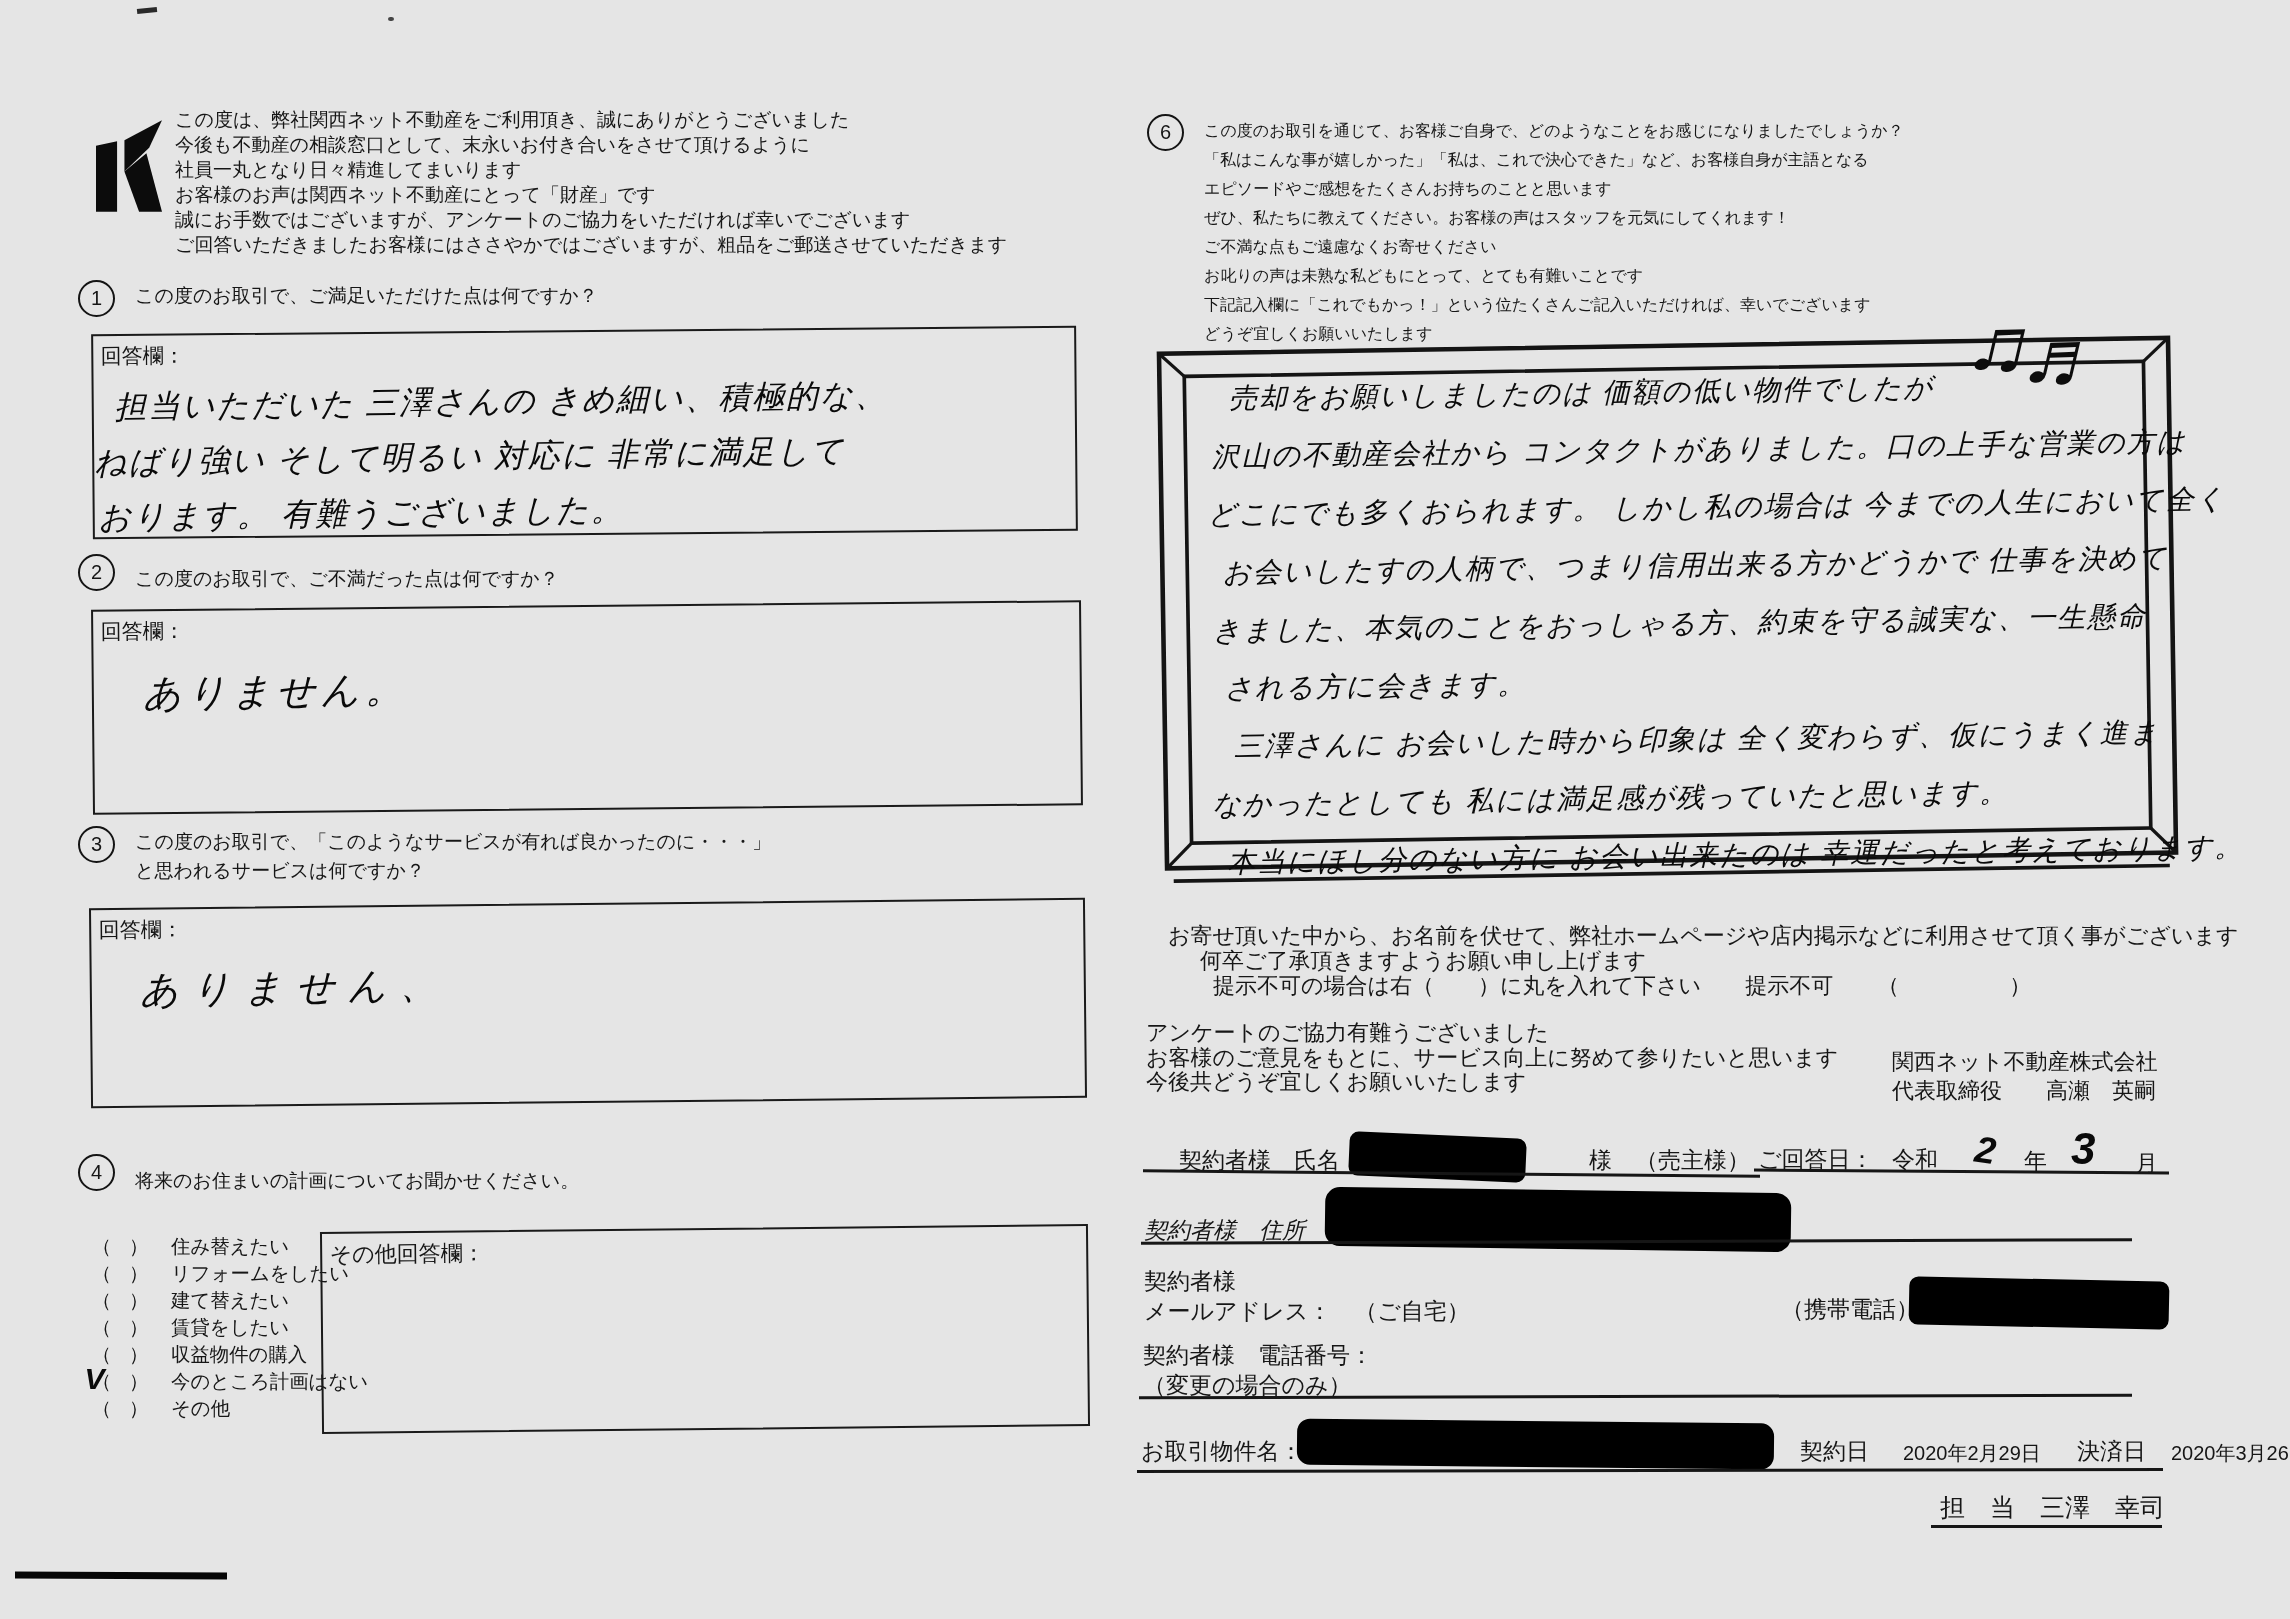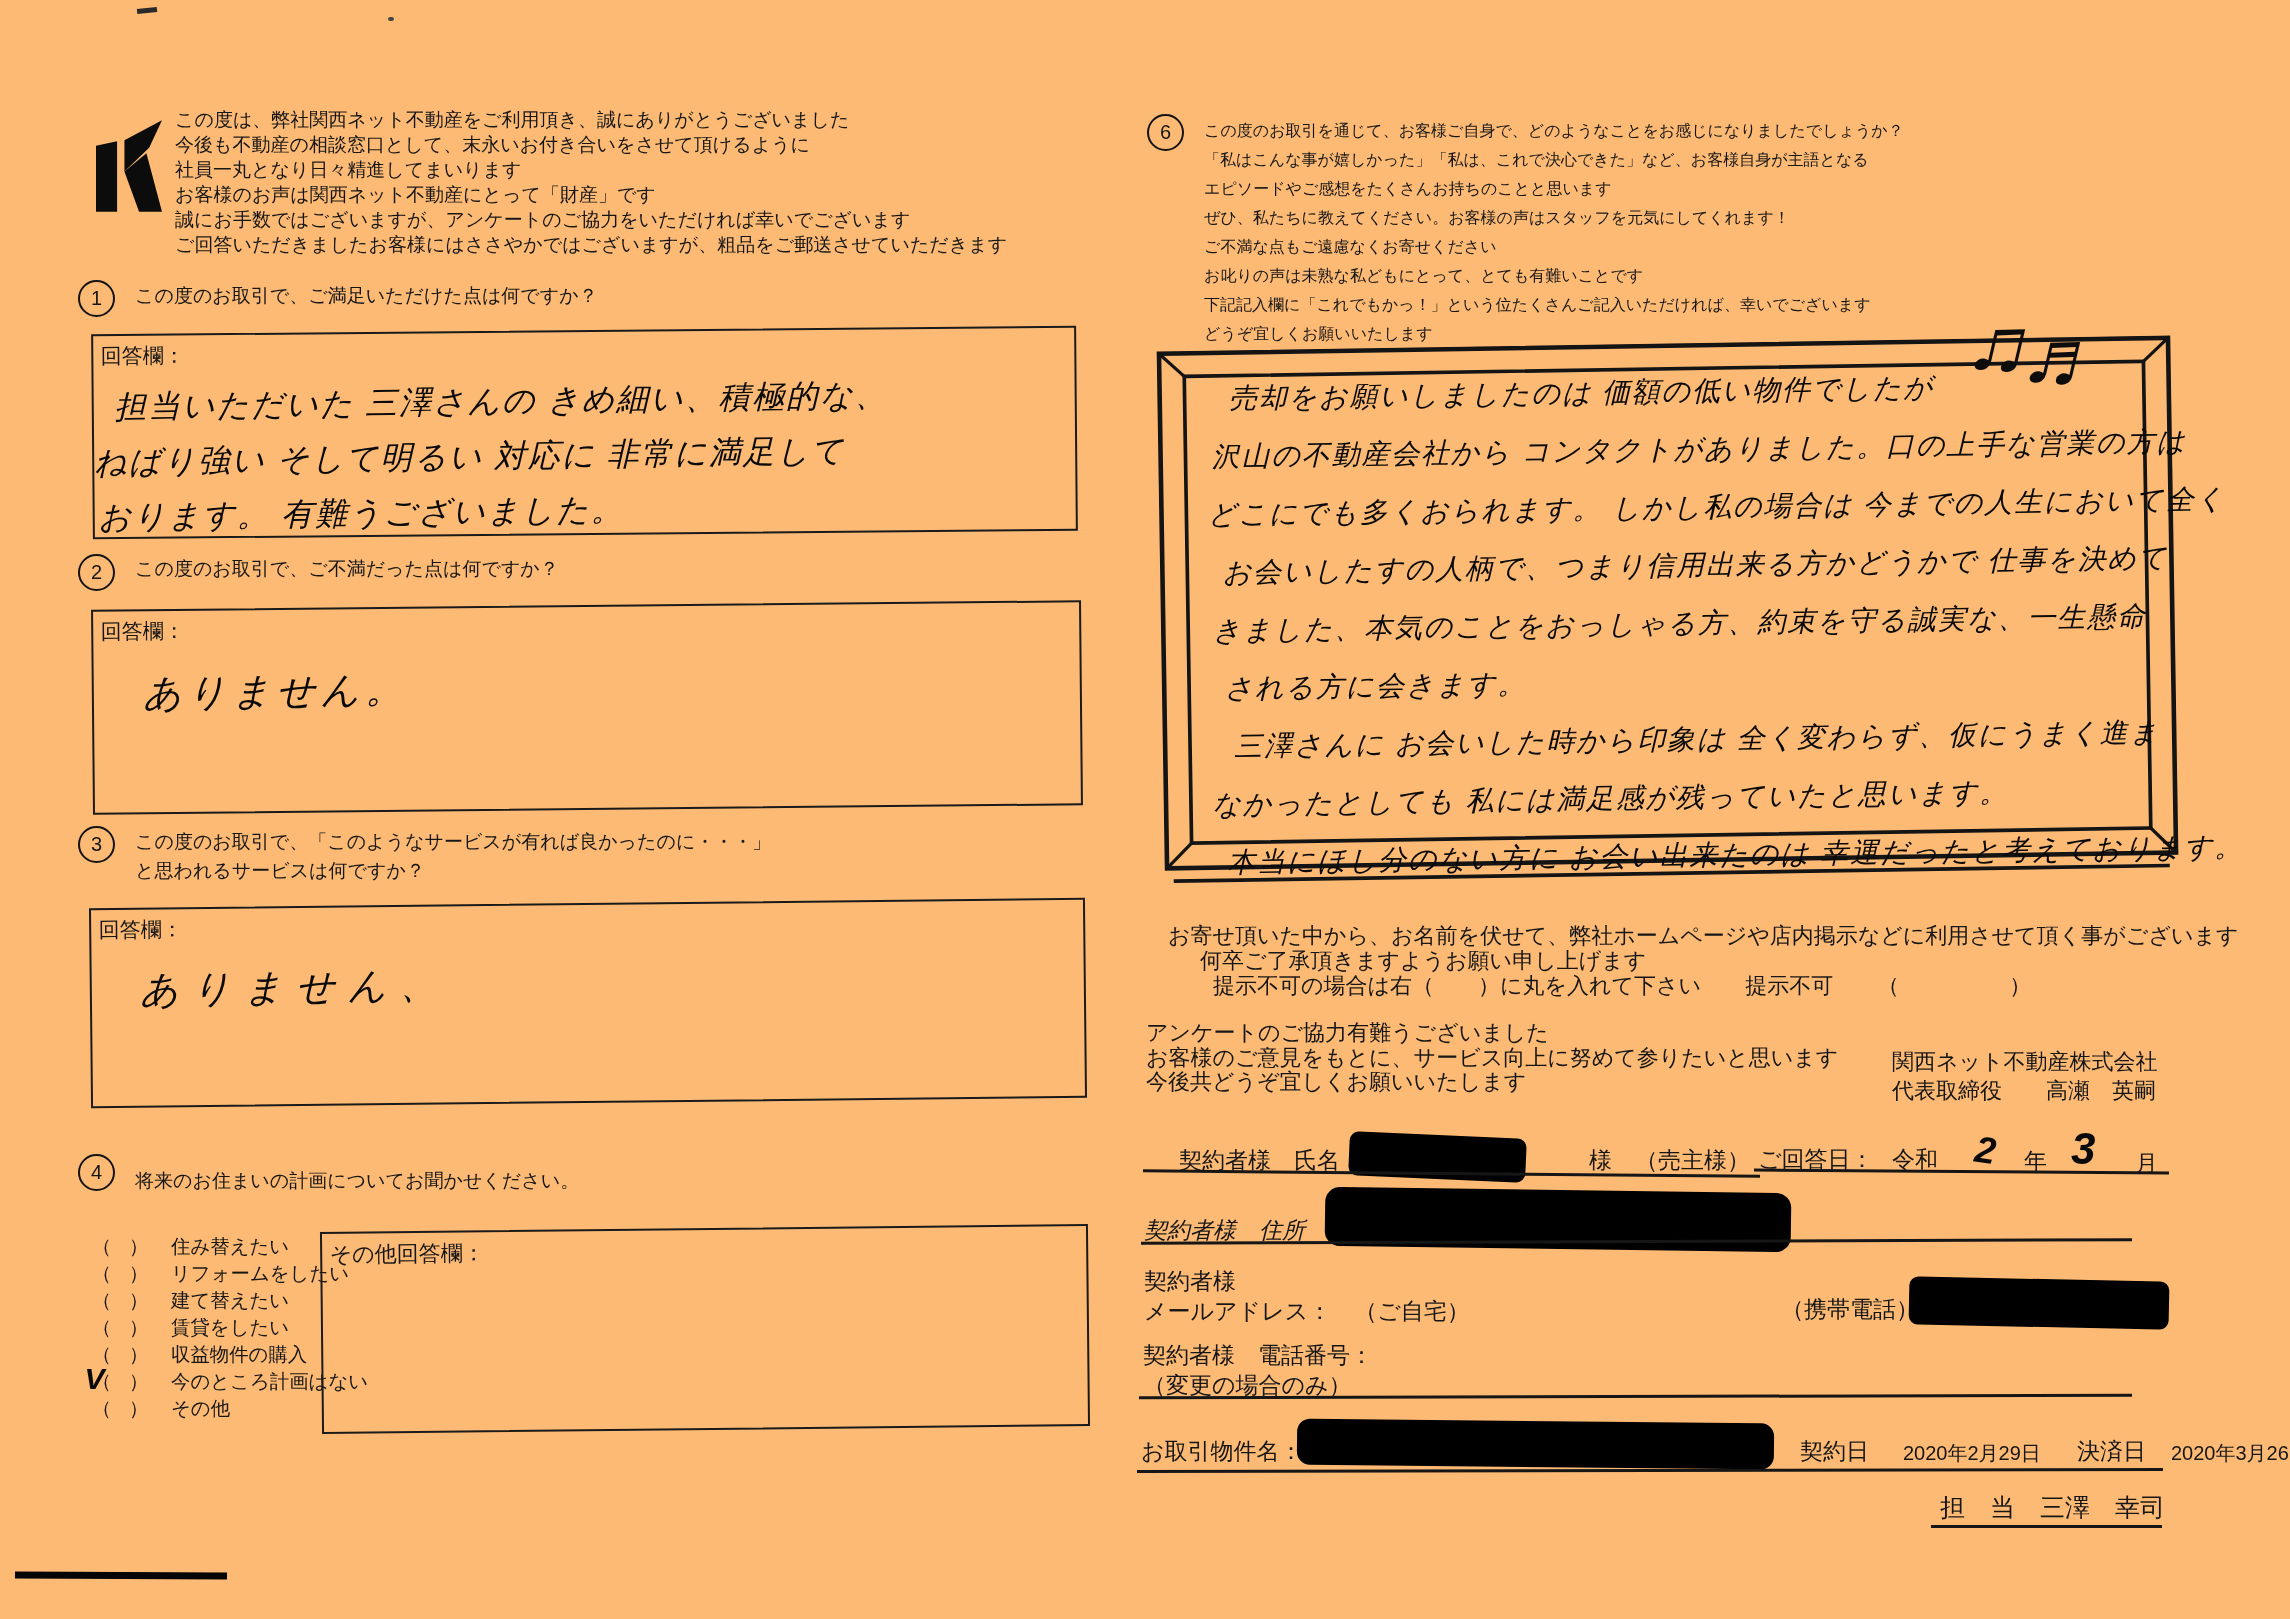--- a/index.html
+++ b/index.html
@@ -1,16 +1,16 @@
 <!DOCTYPE html>
 <html style="font-size:14.8px"><head>
 <meta charset="utf-8">
 <style>
   html,body{margin:0;padding:0;background:#888;}
-  .page{position:relative;width:2291px;height:1620px;background:#fdba74;overflow:hidden;
+  .page{position:relative;width:2291px;height:1620px;background:#e5e5e5;overflow:hidden;
         font-family:"Liberation Sans","DejaVu Sans",sans-serif;color:#161616;}
   .abs{position:absolute;}
   .nw{white-space:nowrap;}
   
   .intro{font-size:19px;line-height:25px;}
   .qhead{font-size:19px;}
   .qnum{display:inline-flex;width:33px;height:33px;border:2.3px solid #141414;border-radius:50%;
         align-items:center;justify-content:center;font-size:20px;flex:none;}
   .qrow{display:flex;gap:20px;align-items:flex-start;}
   .q6txt{font-size:16px;line-height:29px;}
@@ -82,21 +82,21 @@
     <div class="box-label">回答欄：</div>
   </div>
   <div class="abs hand ans1" style="left:92px;top:374px;">
     <div>担当いただいた 三澤さんの きめ細い、積極的な、</div>
     <div>ねばり強い そして明るい 対応に 非常に満足して</div>
     <div>おります。 有難うございました。</div>
   </div>
 
   <div class="abs qrow" style="left:78px;top:554px;">
     <span class="qnum">2</span>
-    <span class="qhead nw" style="margin-top:2px;">この度のお取引で、ご不満だった点は何ですか？</span>
+    <span class="qhead nw" style="margin-top:12px;">この度のお取引で、ご不満だった点は何ですか？</span>
   </div>
   <div class="abs box" style="left:92px;top:605px;width:986px;height:201px;transform:rotate(-0.55deg);">
     <div class="box-label">回答欄：</div>
   </div>
   <div class="abs hand bigans" style="left:143px;top:666px;">ありません。</div>
 
   <div class="abs qrow" style="left:78px;top:826px;">
     <span class="qnum">3</span>
     <span class="qhead nw" style="margin-top:2.8px;">
       <div>この度のお取引で、「このようなサービスが有れば良かったのに・・・」</div>

